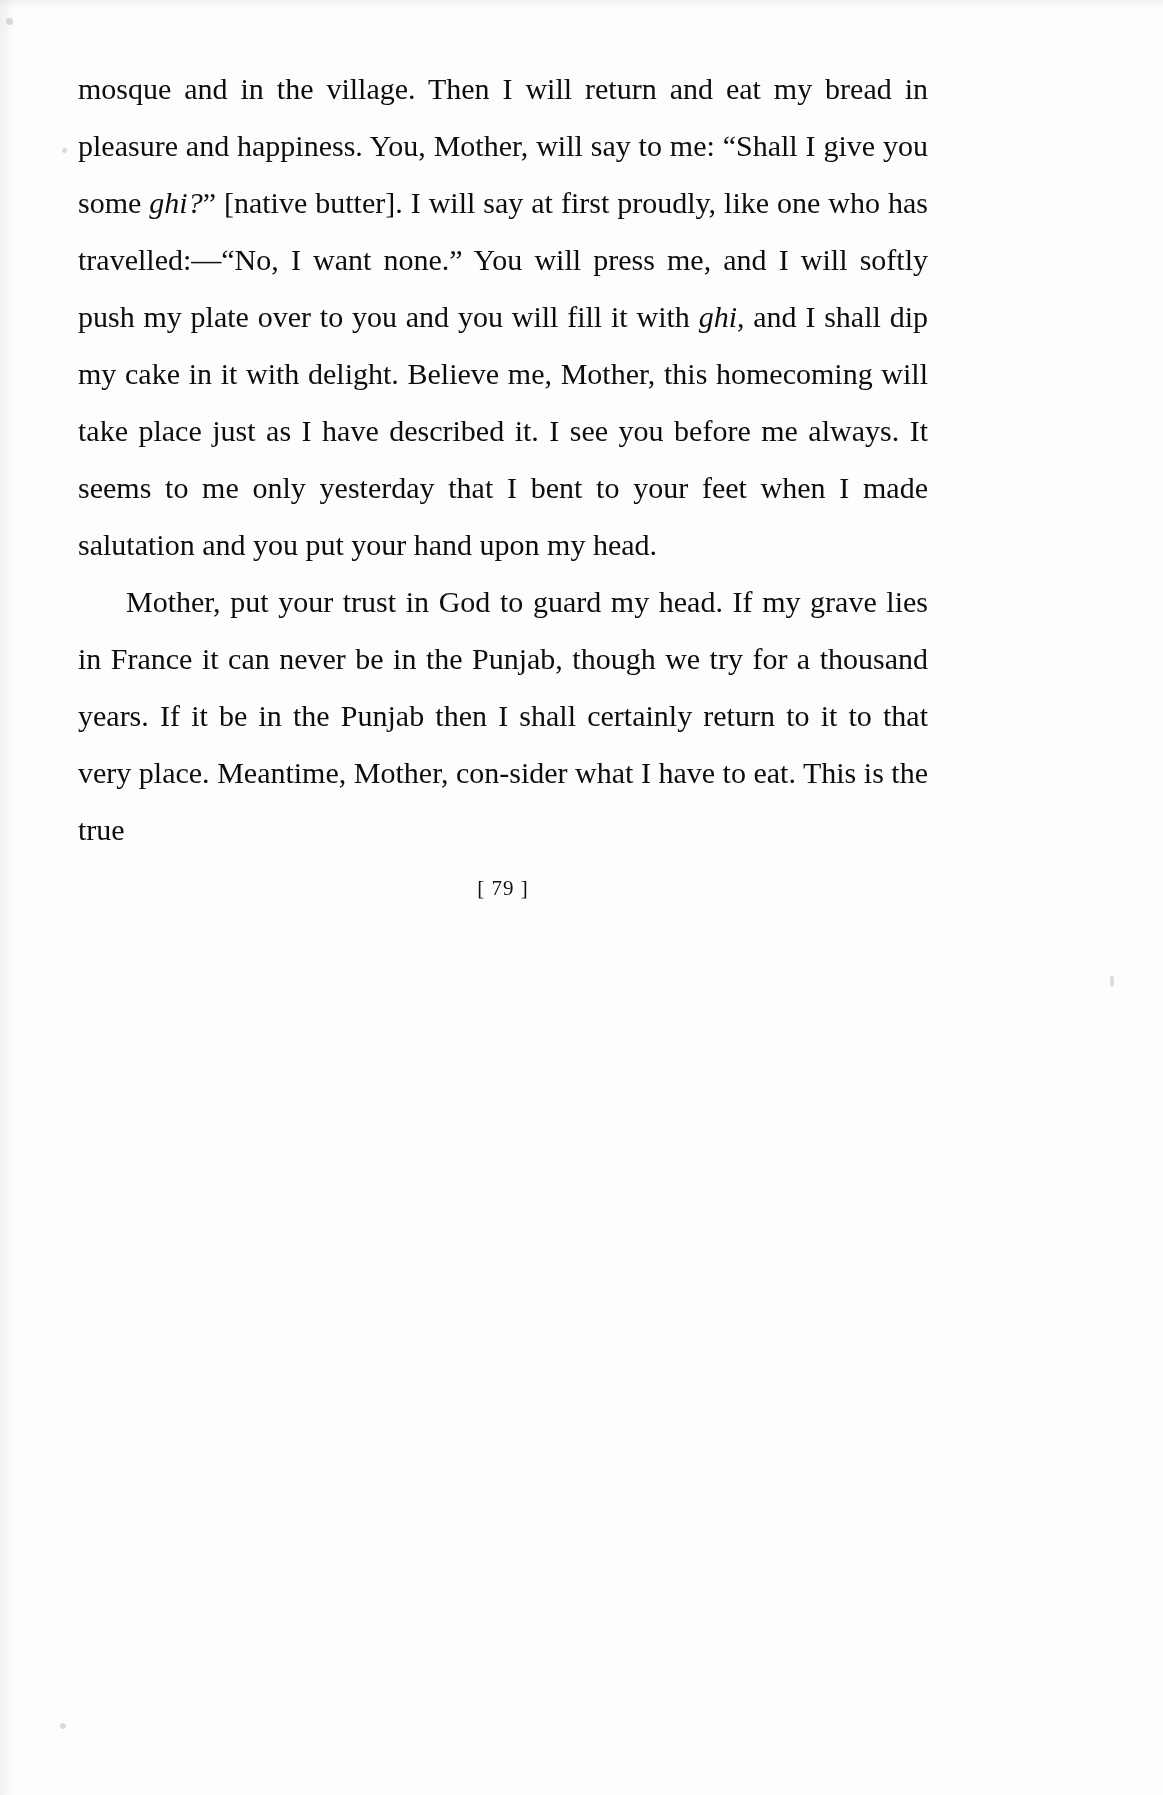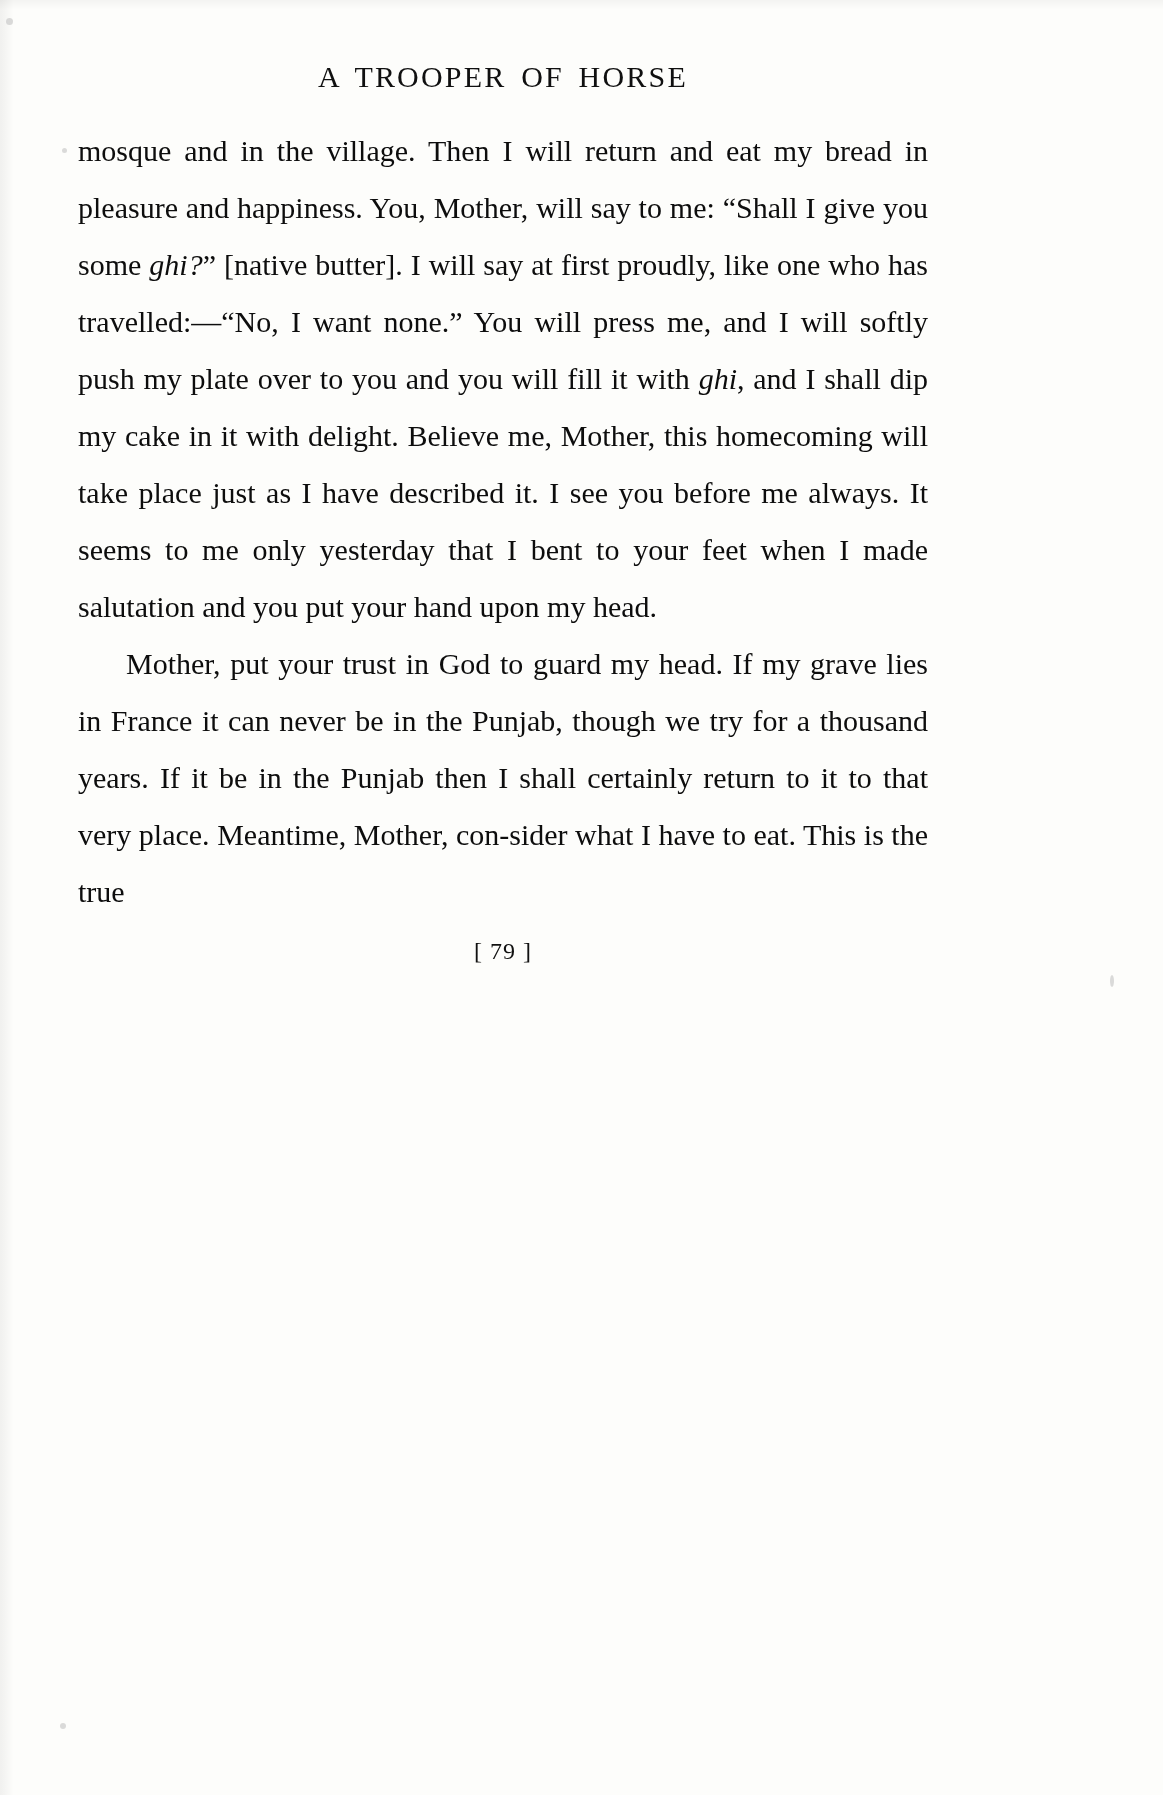--- a/index.html
+++ b/index.html
@@ -51,21 +51,21 @@
   }
   .body-text p.indent {
     text-indent: 48px;
     font-family: Liberation Serif, serif;
   }
   .body-text i {
     font-style: italic;
   }
   .folio {
     text-align: center;
-    font-size: 24px;
+    font-size: 21px;
     margin-top: 18px;
     letter-spacing: 1px;
   }
   
   .speck {
     position: absolute;
     background: #bdbdbd;
     border-radius: 50%;
     opacity: .55;
   }
@@ -88,21 +88,20 @@
 <div class="page">
   <div class="edge-shade-left"></div>
   <div class="edge-shade-top"></div>
 
   <div class="speck" style="left:6px; top:18px; width:7px; height:7px;"></div>
   <div class="speck" style="left:62px; top:148px; width:5px; height:5px;"></div>
   <div class="speck" style="left:60px; top:1723px; width:6px; height:6px;"></div>
   <div class="speck" style="left:1110px; top:975px; width:4px; height:12px;"></div>
 
   <div class="page-inner">
-    <h1 class="running-head">A TROOPER OF HORSE</h1>
 
     <div class="body-text">
         <p><span>mosque and in the village. Then I will return and eat my bread in pleasure and happiness. You, Mother, will say to me: “Shall I give you some </span><i>ghi?</i><span>” [native butter]. I will say at first proudly, like one who has travelled:—“No, I want none.” You will press me, and I will softly push my plate over to you and you will fill it with </span><i>ghi</i><span>, and I shall dip my cake in it with delight. Believe me, Mother, this homecoming will take place just as I have described it. I see you before me always. It seems to me only yesterday that I bent to your feet when I made salutation and you put your hand upon my head.</span></p>
         <p class="indent"><span>Mother, put your trust in God to guard my head. If my grave lies in France it can never be in the Punjab, though we try for a thousand years. If it be in the Punjab then I shall certainly return to it to that very place. Meantime, Mother, con-sider what I have to eat. This is the true</span></p>
       </div>
 
     <div class="folio">[ 79 ]</div>
   </div>
 </div>
 

